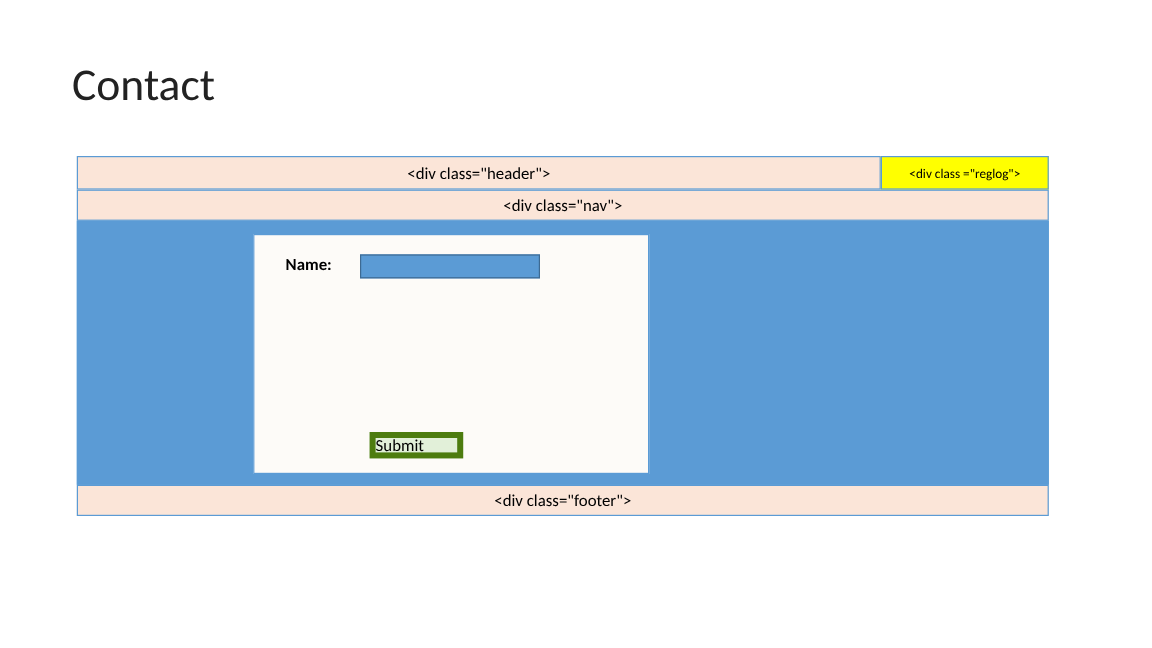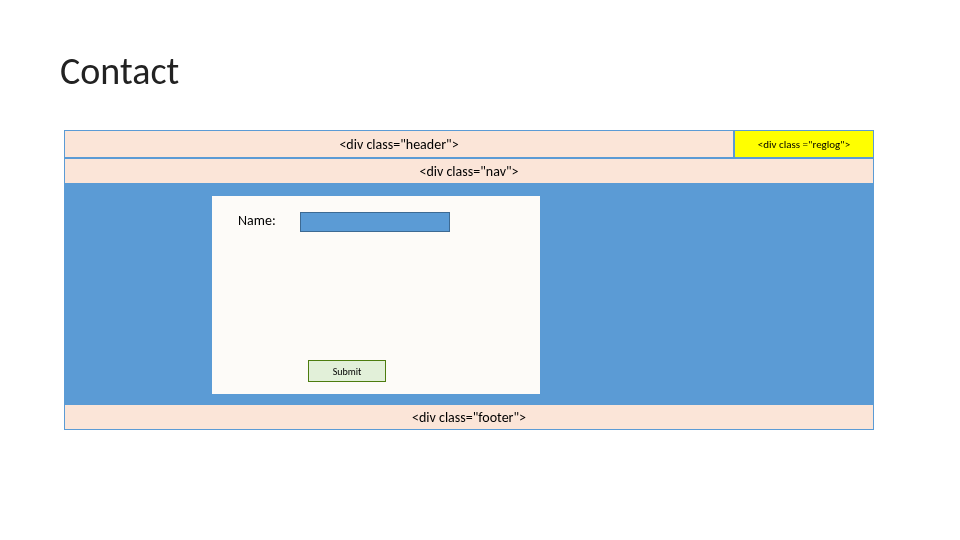--- a/index.html
+++ b/index.html
@@ -78,21 +78,21 @@
     border: 1px solid #5b9bd5;
   }
   .form-row {
     position: absolute;
     display: flex;
     align-items: flex-start;
   }
   .form-label {
     width: 62px;
     font-size: 14px;
-    font-weight: 400;
+    font-weight: 700;
   }
   .form-input {
     width: 150px;
     height: 20px;
     background: #5b9bd5;
     border: 1px solid #3d6a93;
   }
   .form-textarea {
     width: 150px;
     height: 54px;
@@ -102,25 +102,25 @@
   .row1 { left: 26px; top: 16px; }
   .row2 { left: 26px; top: 44px; }
   .row3 { left: 26px; top: 74px; }
   .submit-btn {
     position: absolute;
     left: 96px;
     top: 164px;
     width: 78px;
     height: 22px;
     background: #e2f0d9;
-    border: 1px solid #4d7c0f;
+    border: 5px solid #4d7c0f;
     display: flex;
     align-items: center;
-    justify-content: center;
-    font-size: 10px;
+    justify-content: flex-start;
+    font-size: 14px;
     font-family: inherit;
     cursor: pointer;
   }
   .footer {
     width: 100%;
     height: 26px;
     background: #fbe5d8;
     border: 1px solid #5b9bd5;
     display: flex;
     align-items: center;

